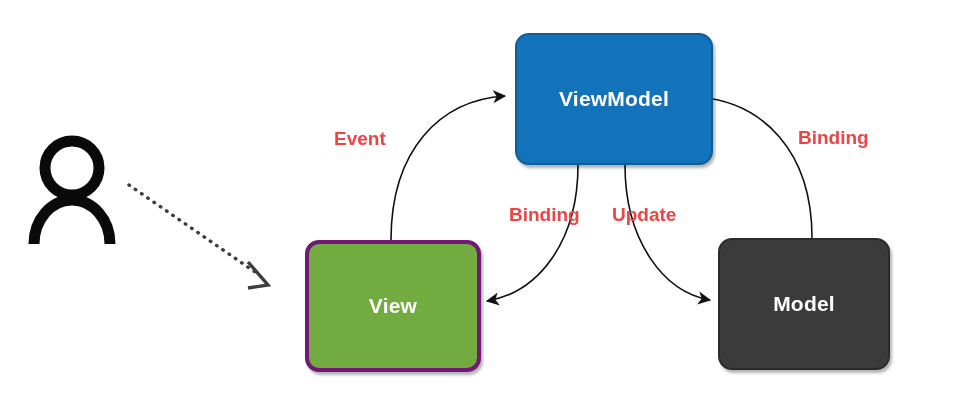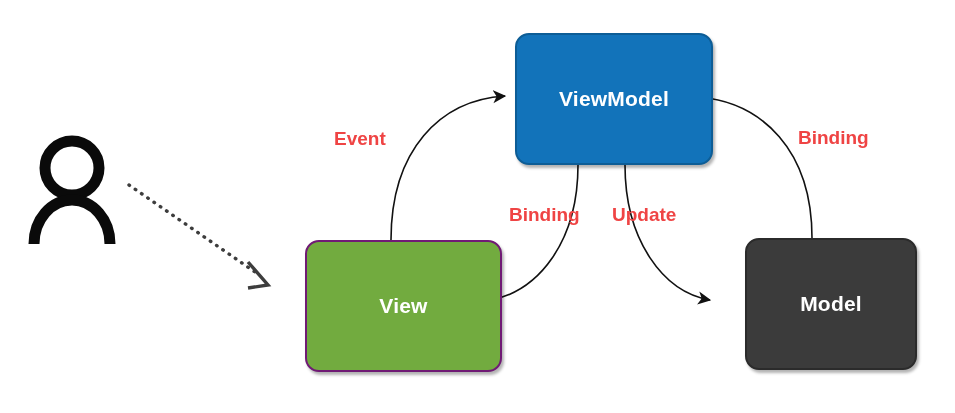--- a/index.html
+++ b/index.html
@@ -44,33 +44,32 @@
     left: 515px;
     top: 33px;
     width: 198px;
     height: 132px;
     background: #1273ba;
     border: 2px solid #0d5d96;
   }
   #node-view {
     left: 305px;
     top: 240px;
-    width: 197px;
+    width: 176px;
     height: 132px;
     background: #72ab3f;
-    border: 2px solid #701a75;
+    border: 4px solid #701a75;
   }
   #node-model {
     left: 718px;
     top: 238px;
     width: 172px;
     height: 132px;
     background: #3b3b3b;
     border: 2px solid #2b2b2b;
-    margin-left: 27px;
   }
   .edge-label {
     position: absolute;
     font-size: 19px;
     font-weight: bold;
     color: #ef4444;
     white-space: nowrap;
     user-select: none;
   }
   #label-event   { left: 334px; top: 128px; }

